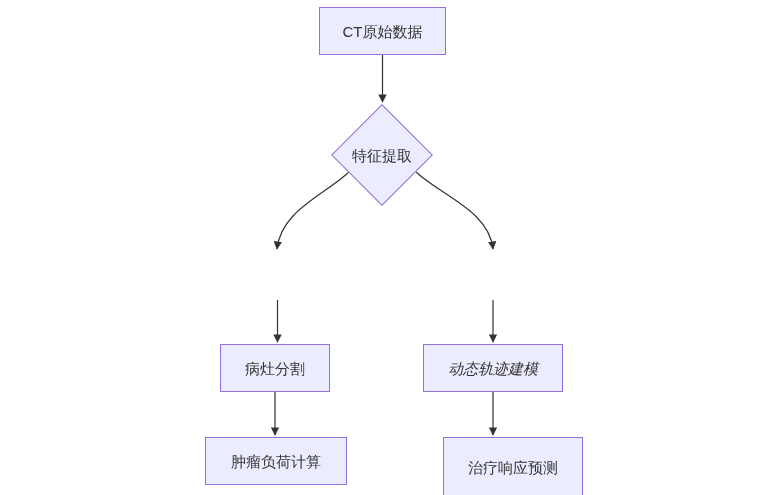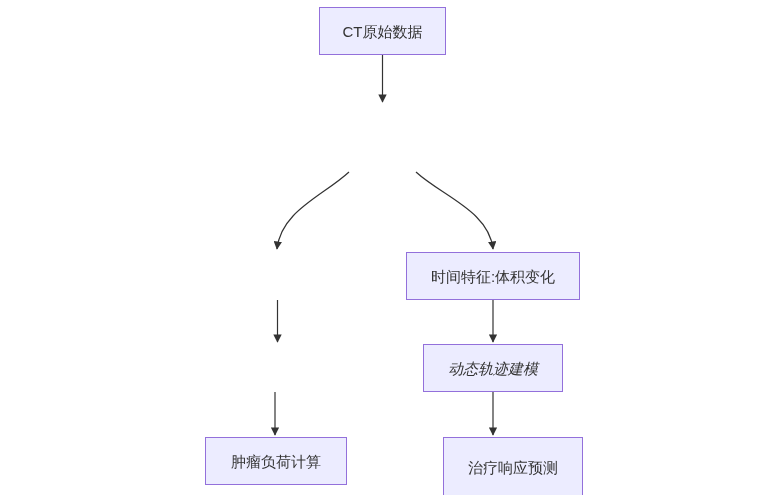--- a/index.html
+++ b/index.html
@@ -82,26 +82,30 @@
       <path d="M275,392 L275,435" marker-end="url(#arrowhead)"></path>
       <path d="M493,300 L493,342" marker-end="url(#arrowhead)"></path>
       <path d="M493,392 L493,435" marker-end="url(#arrowhead)"></path>
     </g>
   </svg>
 
   <div class="node" style="left:319px; top:7px; width:127px; height:48px;">
     <span>CT原始数据</span>
   </div>
 
+  <div class="diamond-wrap" style="left:346px; top:119px;">
+    <div class="diamond-shape"></div>
+    <span class="diamond-label">特征提取</span>
+  </div>
 
 
-  <div class="node" style="left:406px; top:252px; width:174px; height:48px;">
-    <span>时间特征:体积变化</span>
+
+  <div class="node" style="left:220px; top:344px; width:110px; height:48px;">
+    <span>病灶分割</span>
   </div>
-
 
   <div class="node" style="left:423px; top:344px; width:140px; height:48px;font-style:italic;">
     <span>动态轨迹建模</span>
   </div>
 
   <div class="node" style="left:205px; top:437px; width:142px; height:48px;">
     <span>肿瘤负荷计算</span>
   </div>
 
   <div class="node" style="left:443px; top:437px; width:140px; height:60px;">

